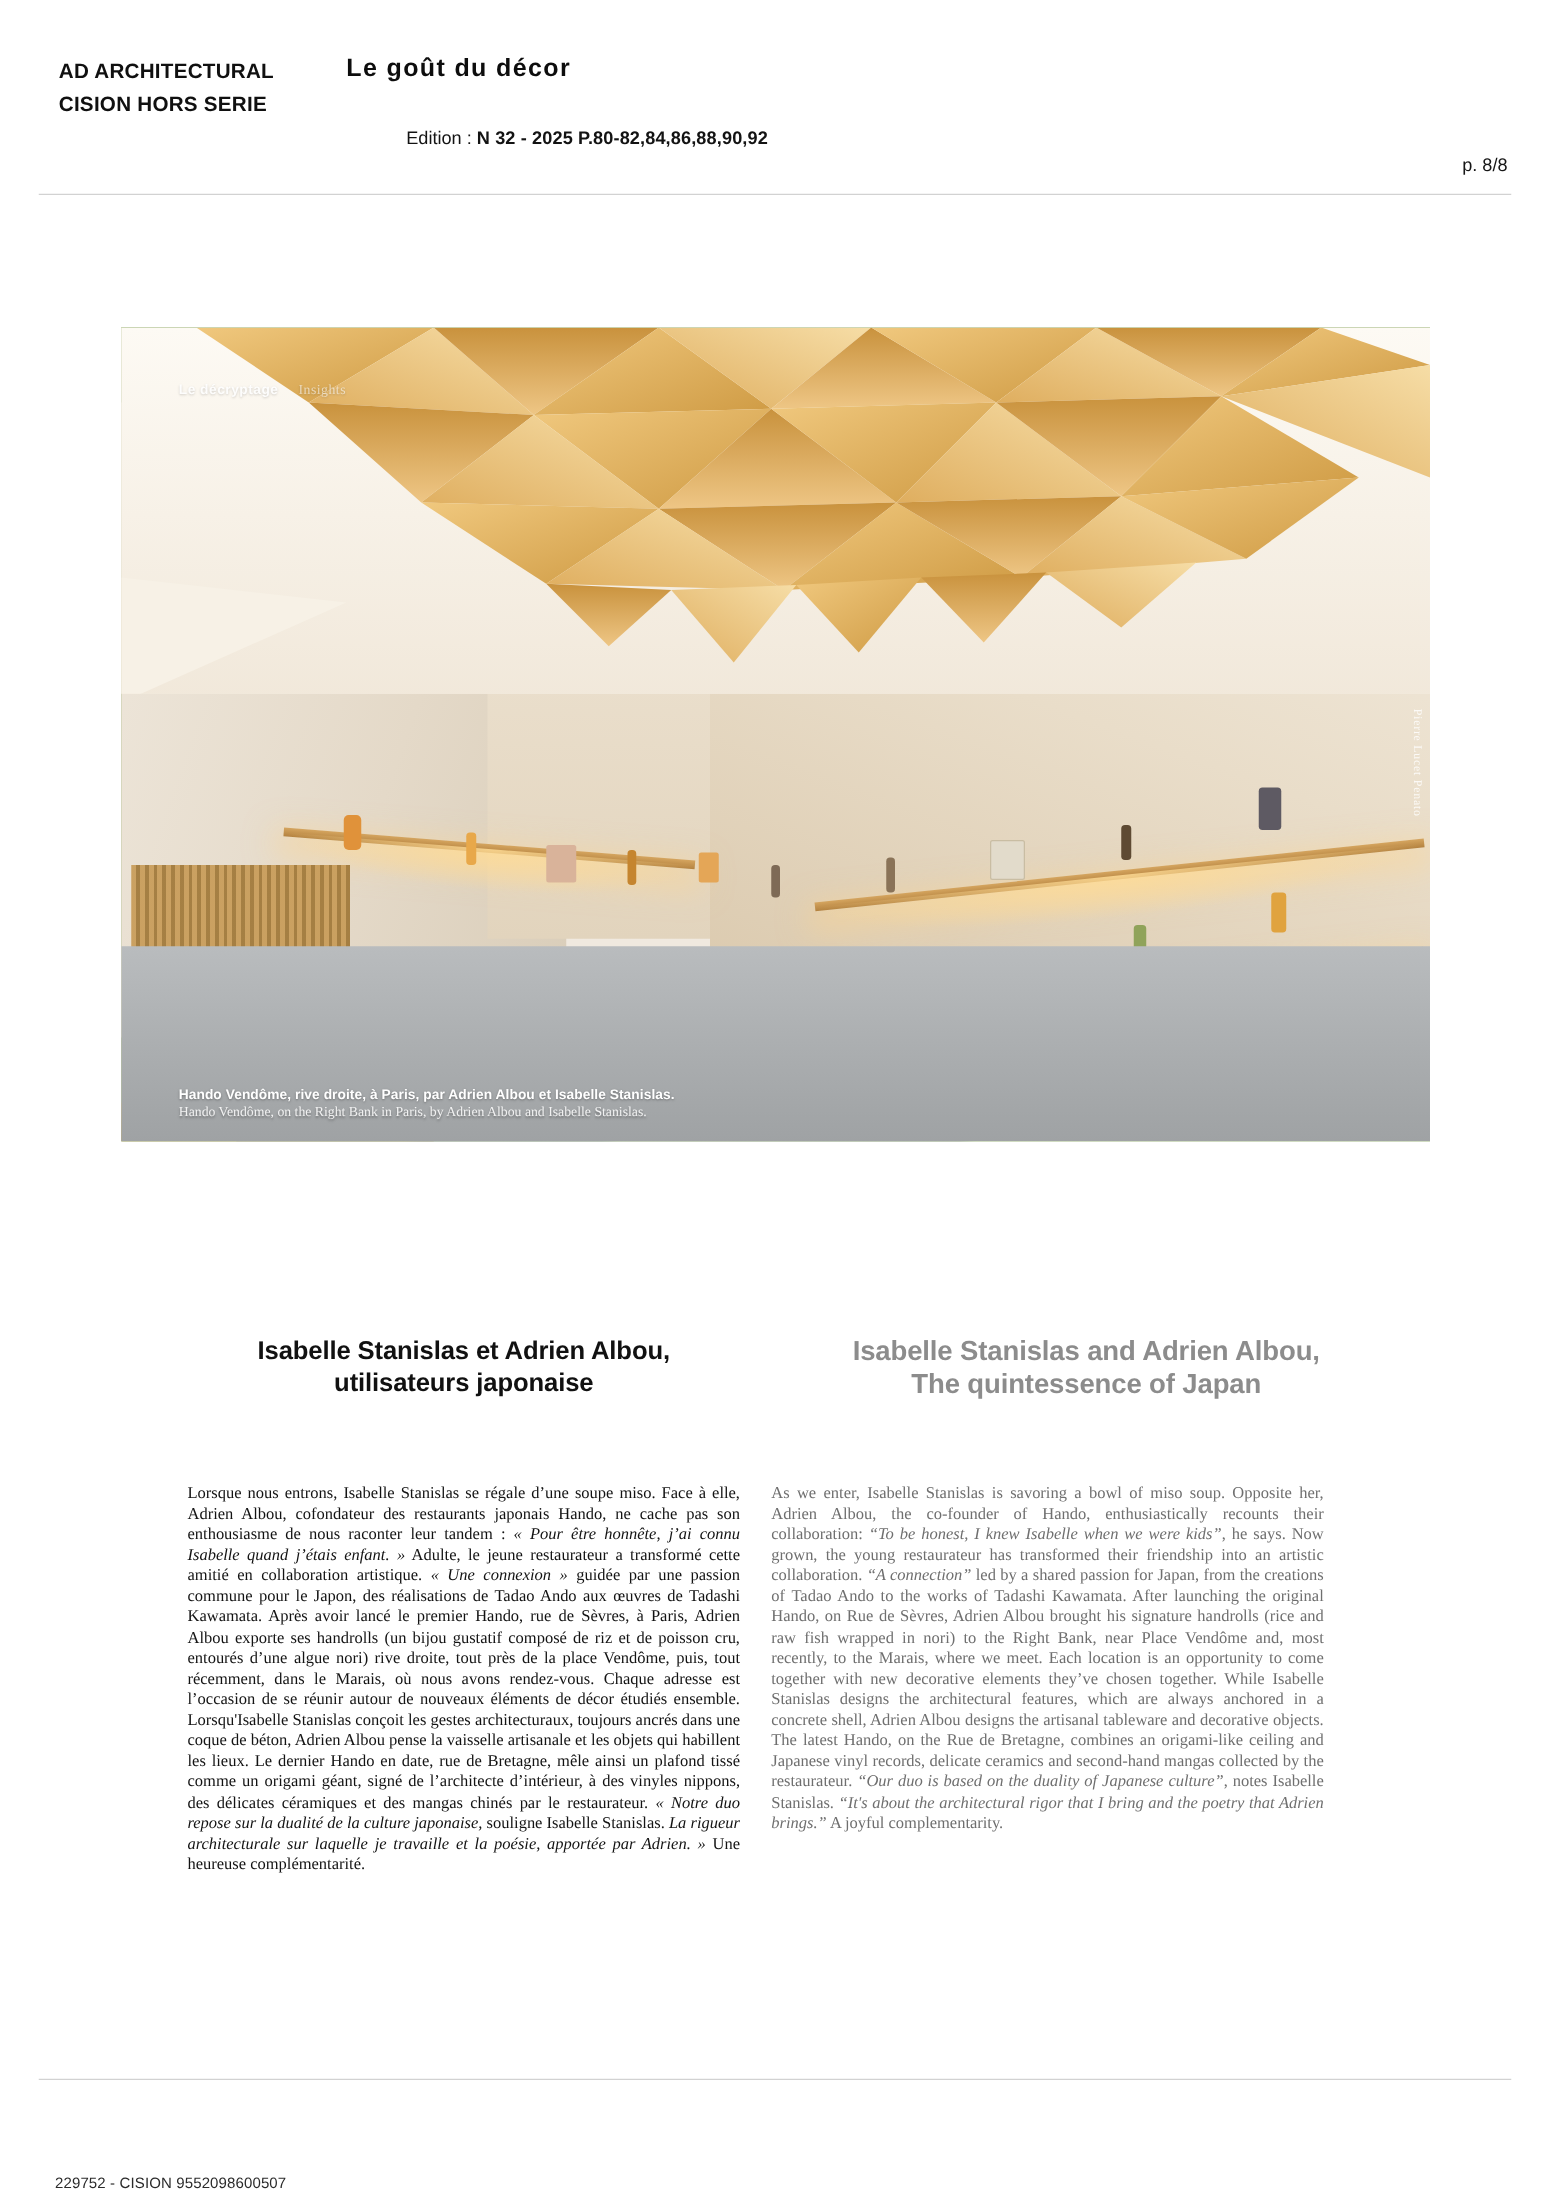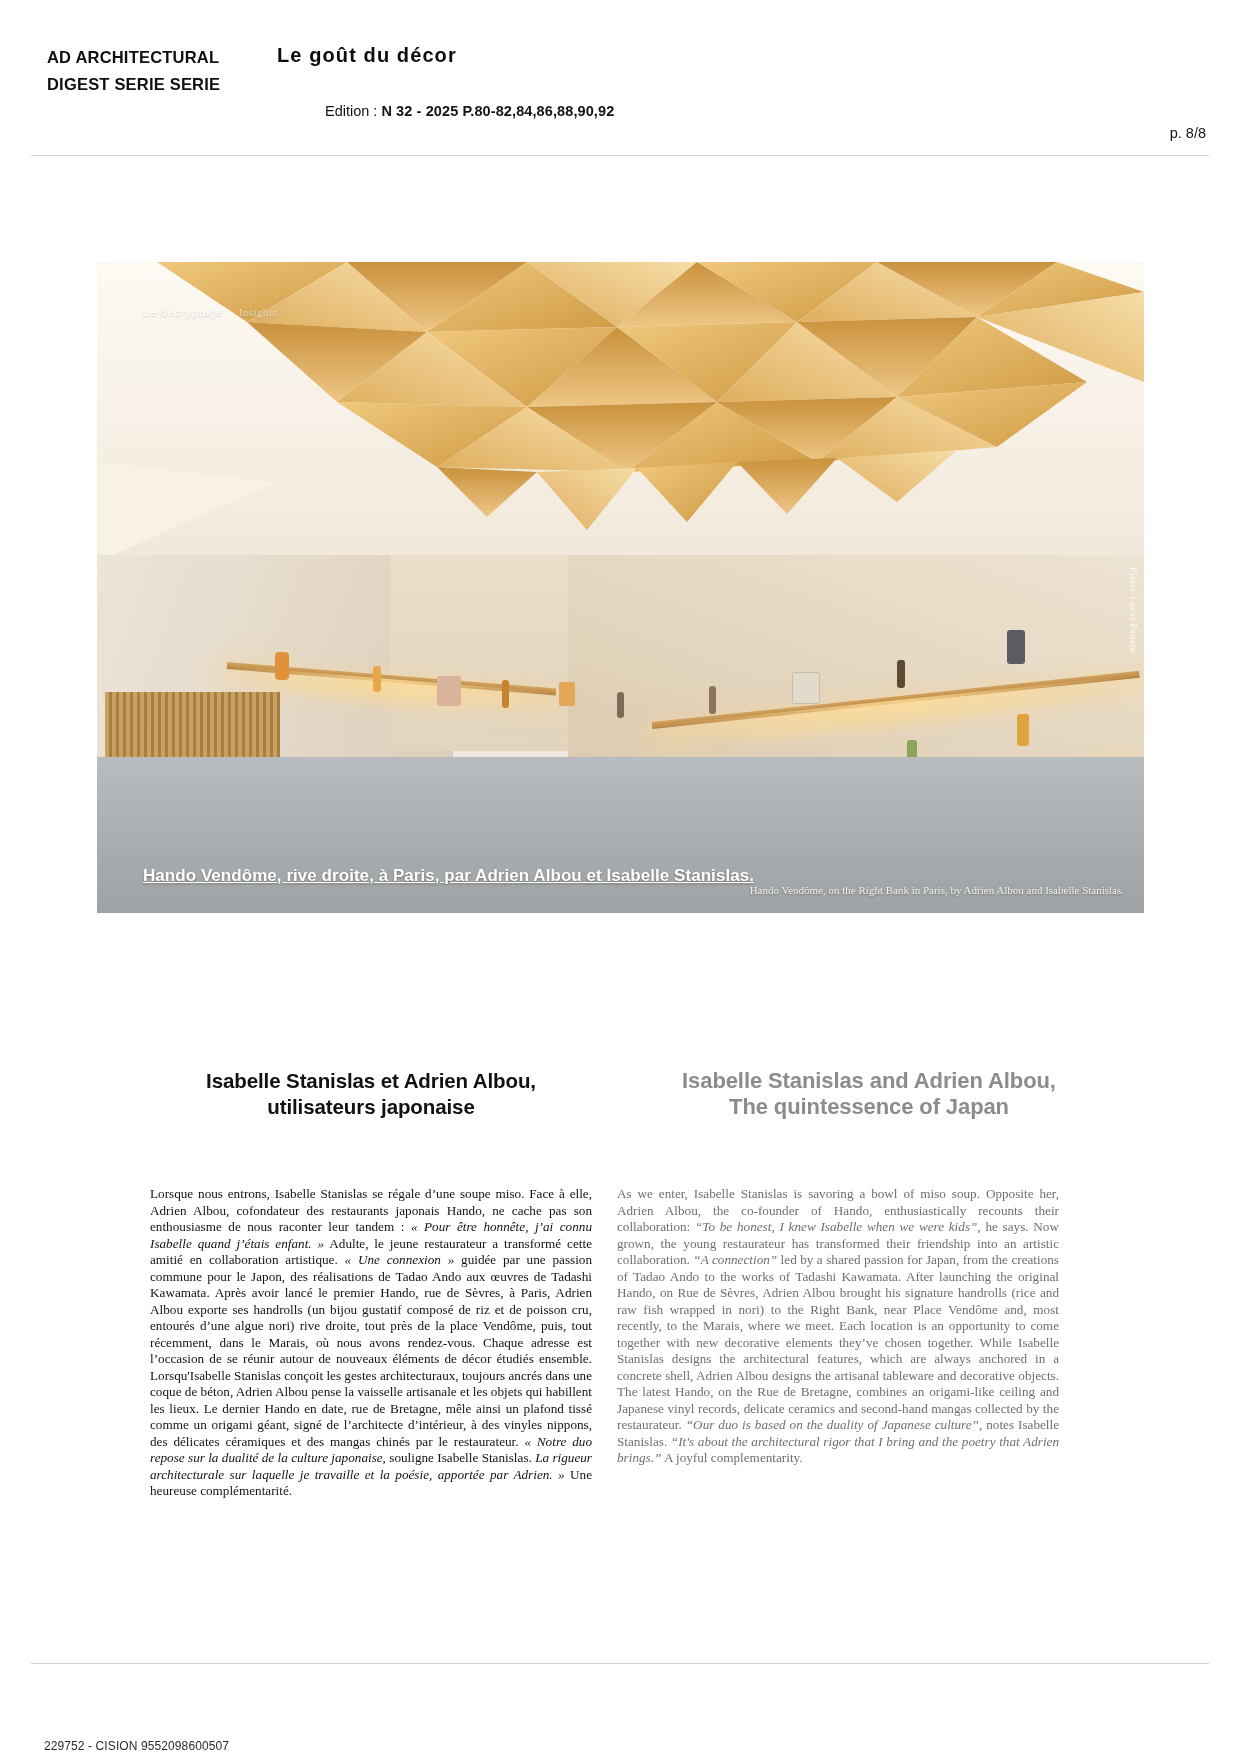--- a/index.html
+++ b/index.html
@@ -135,31 +135,29 @@
     position:absolute; right:6px; top:305px;
     writing-mode:vertical-rl;
     font-family:"Liberation Serif", serif;
     font-size:9.5px; letter-spacing:.6px;
     color:rgba(255,255,255,.82);
   }
   .photo-caption {
     position:absolute; left:46px; bottom:16px; right:20px;
   }
   .photo-caption .fr {
-    font-size:17px; font-weight:bold; color:#ffffff;
+    font-size:11px; font-weight:bold; color:#ffffff;
     letter-spacing:.05px; line-height:14px;
     text-shadow:0 1px 2px rgba(0,0,0,.35);
-    text-decoration:underline;
   }
   .photo-caption .en {
     font-family:"Liberation Serif", serif;
     font-size:11px; color:rgba(255,255,255,.88);
     line-height:14px;
     text-shadow:0 1px 2px rgba(0,0,0,.35);
-    text-align:right;
   }
 
   
   .headings {
     position:absolute; left:150px; top:1068px; width:940px;
     display:flex; gap:56px;
   }
   .head-col { width:442px; text-align:center; }
   .head-fr {
     font-size:20.5px; font-weight:bold; line-height:26px;
@@ -206,21 +204,21 @@
     font-size:12px; color:#2b2b2b; line-height:19.5px;
   }
 </style>
 </head>
 <body>
 
 <div class="page">
 
   <div class="masthead">
     <div class="masthead-line">AD ARCHITECTURAL</div>
-    <div class="masthead-line">DIGEST SERIE SERIE</div>
+    <div class="masthead-line">CISION HORS SERIE</div>
   </div>
 
   <div class="article-title">Le goût du décor</div>
 
   <div class="edition-line">
     <span class="lbl">Edition : </span><span class="val">N 32 - 2025 P.80-82,84,86,88,90,92</span>
   </div>
 
   <div class="page-indicator">p. 8/8</div>
 

